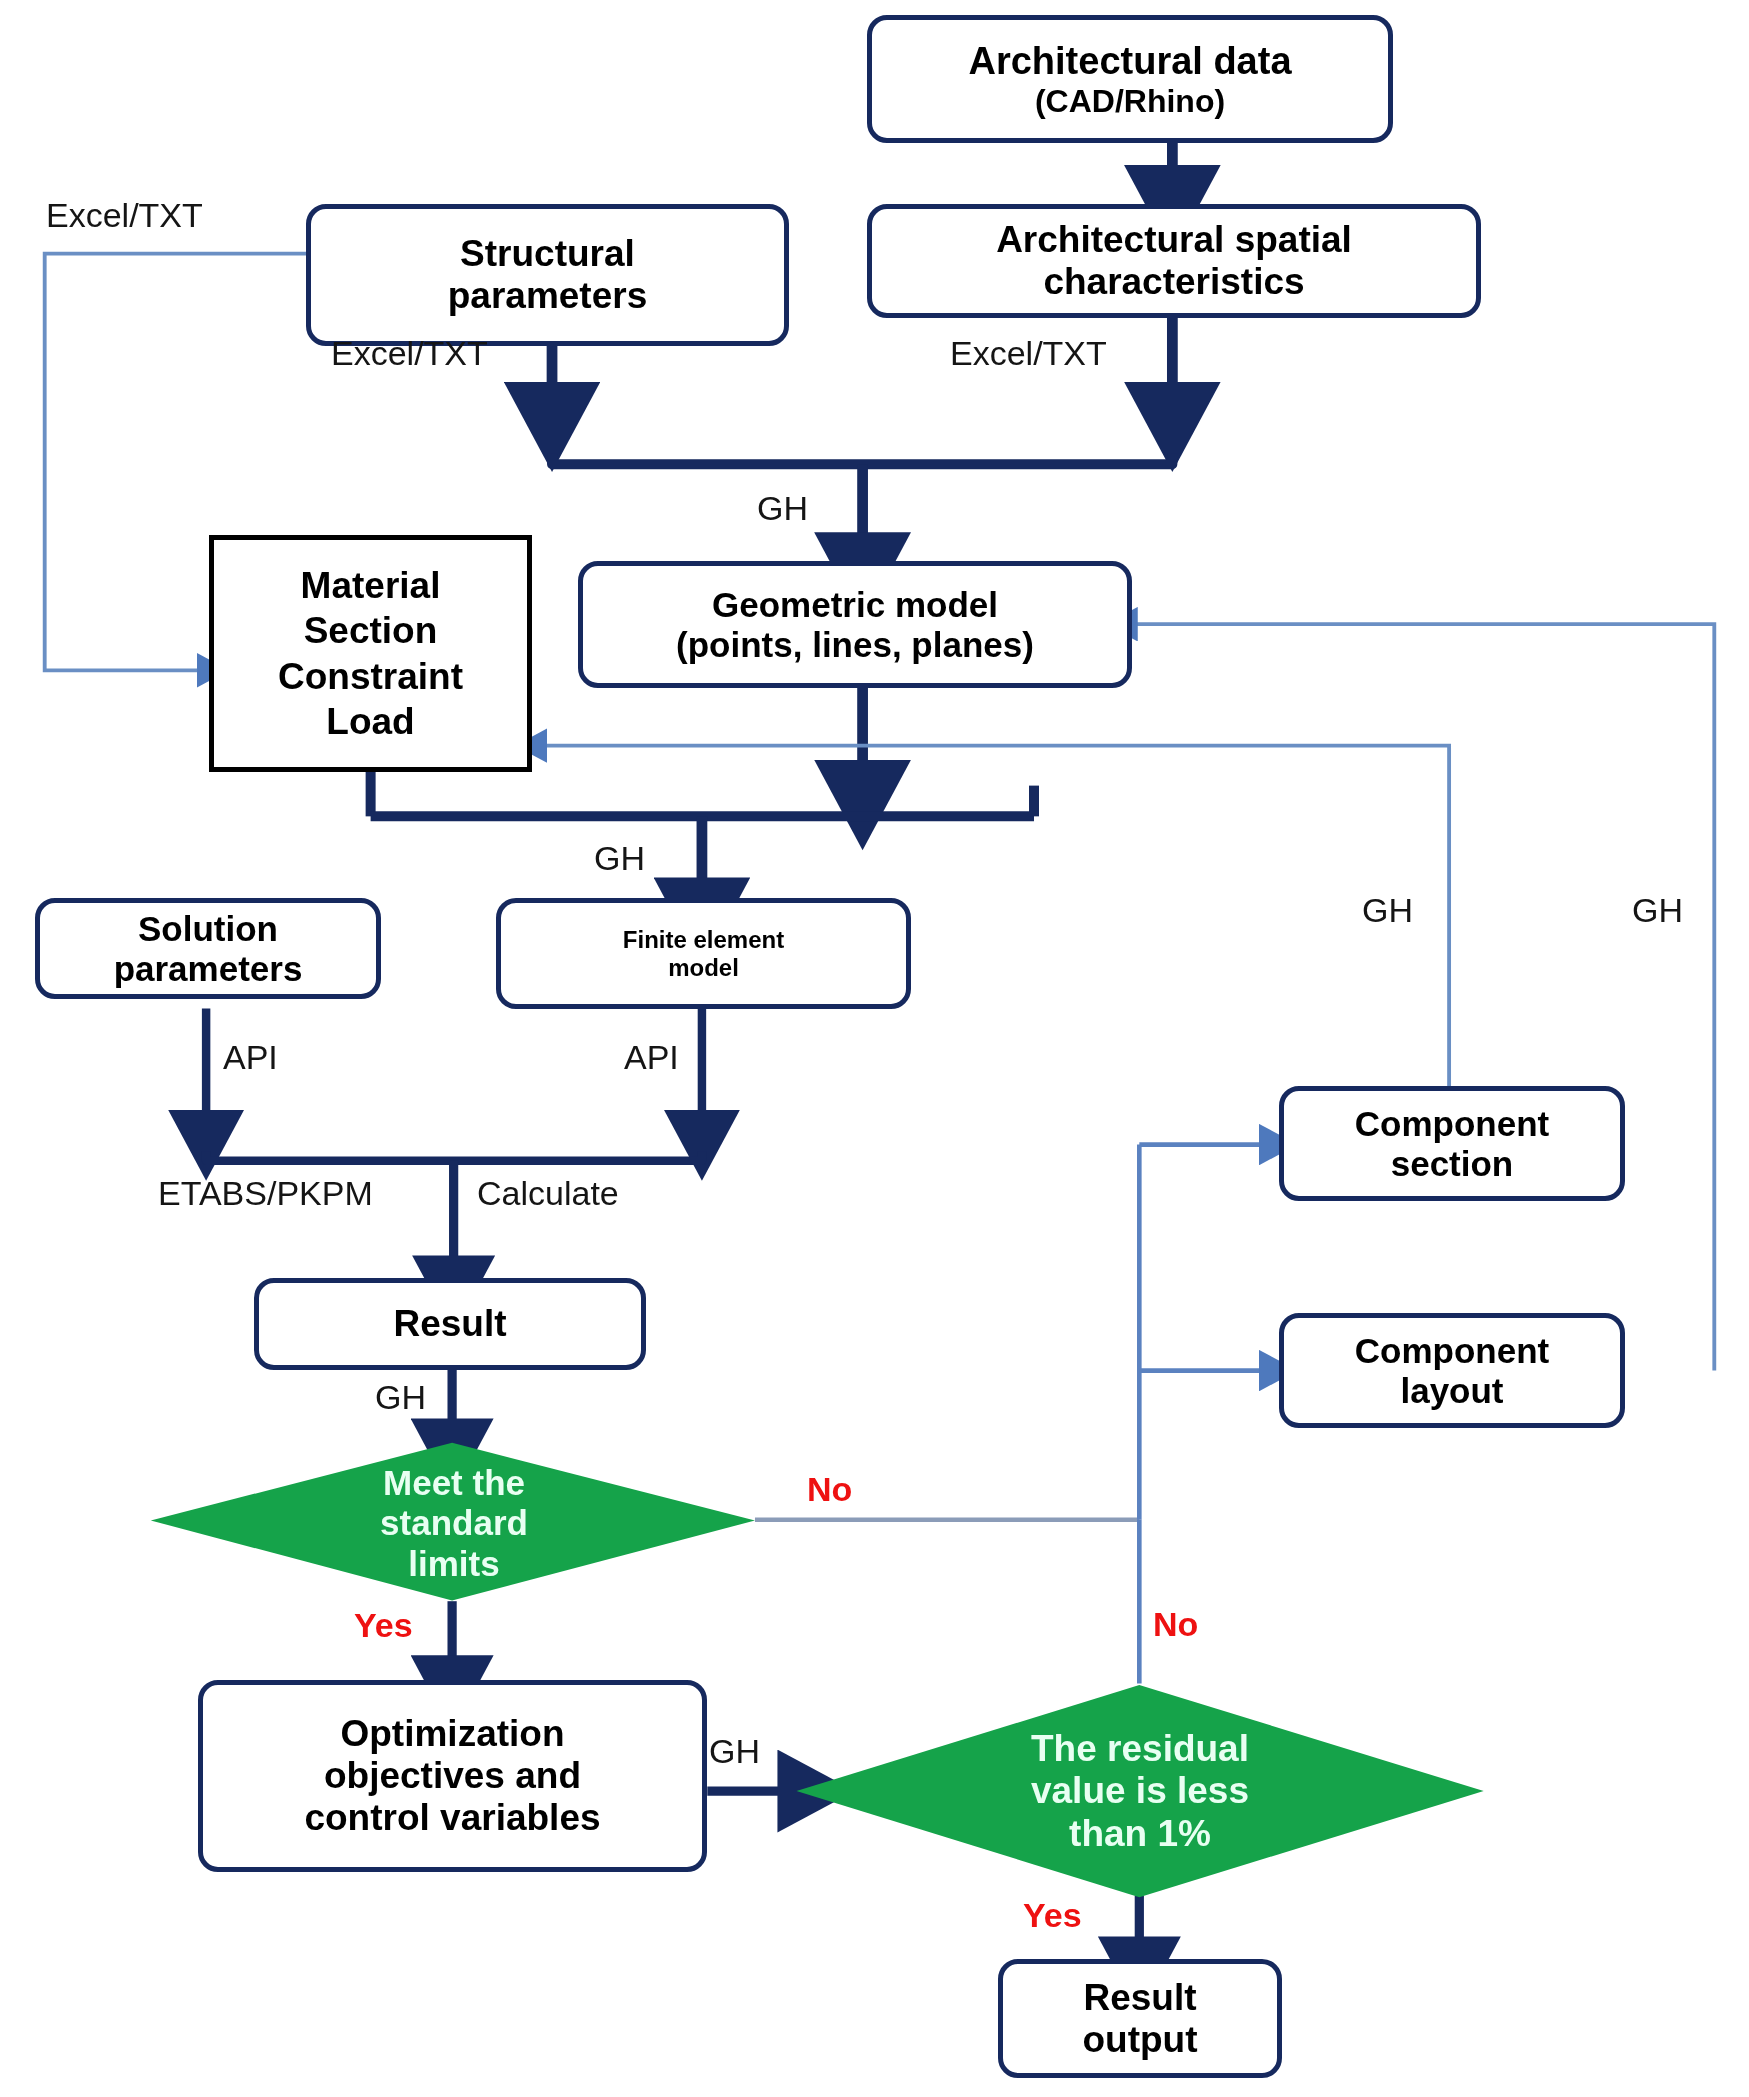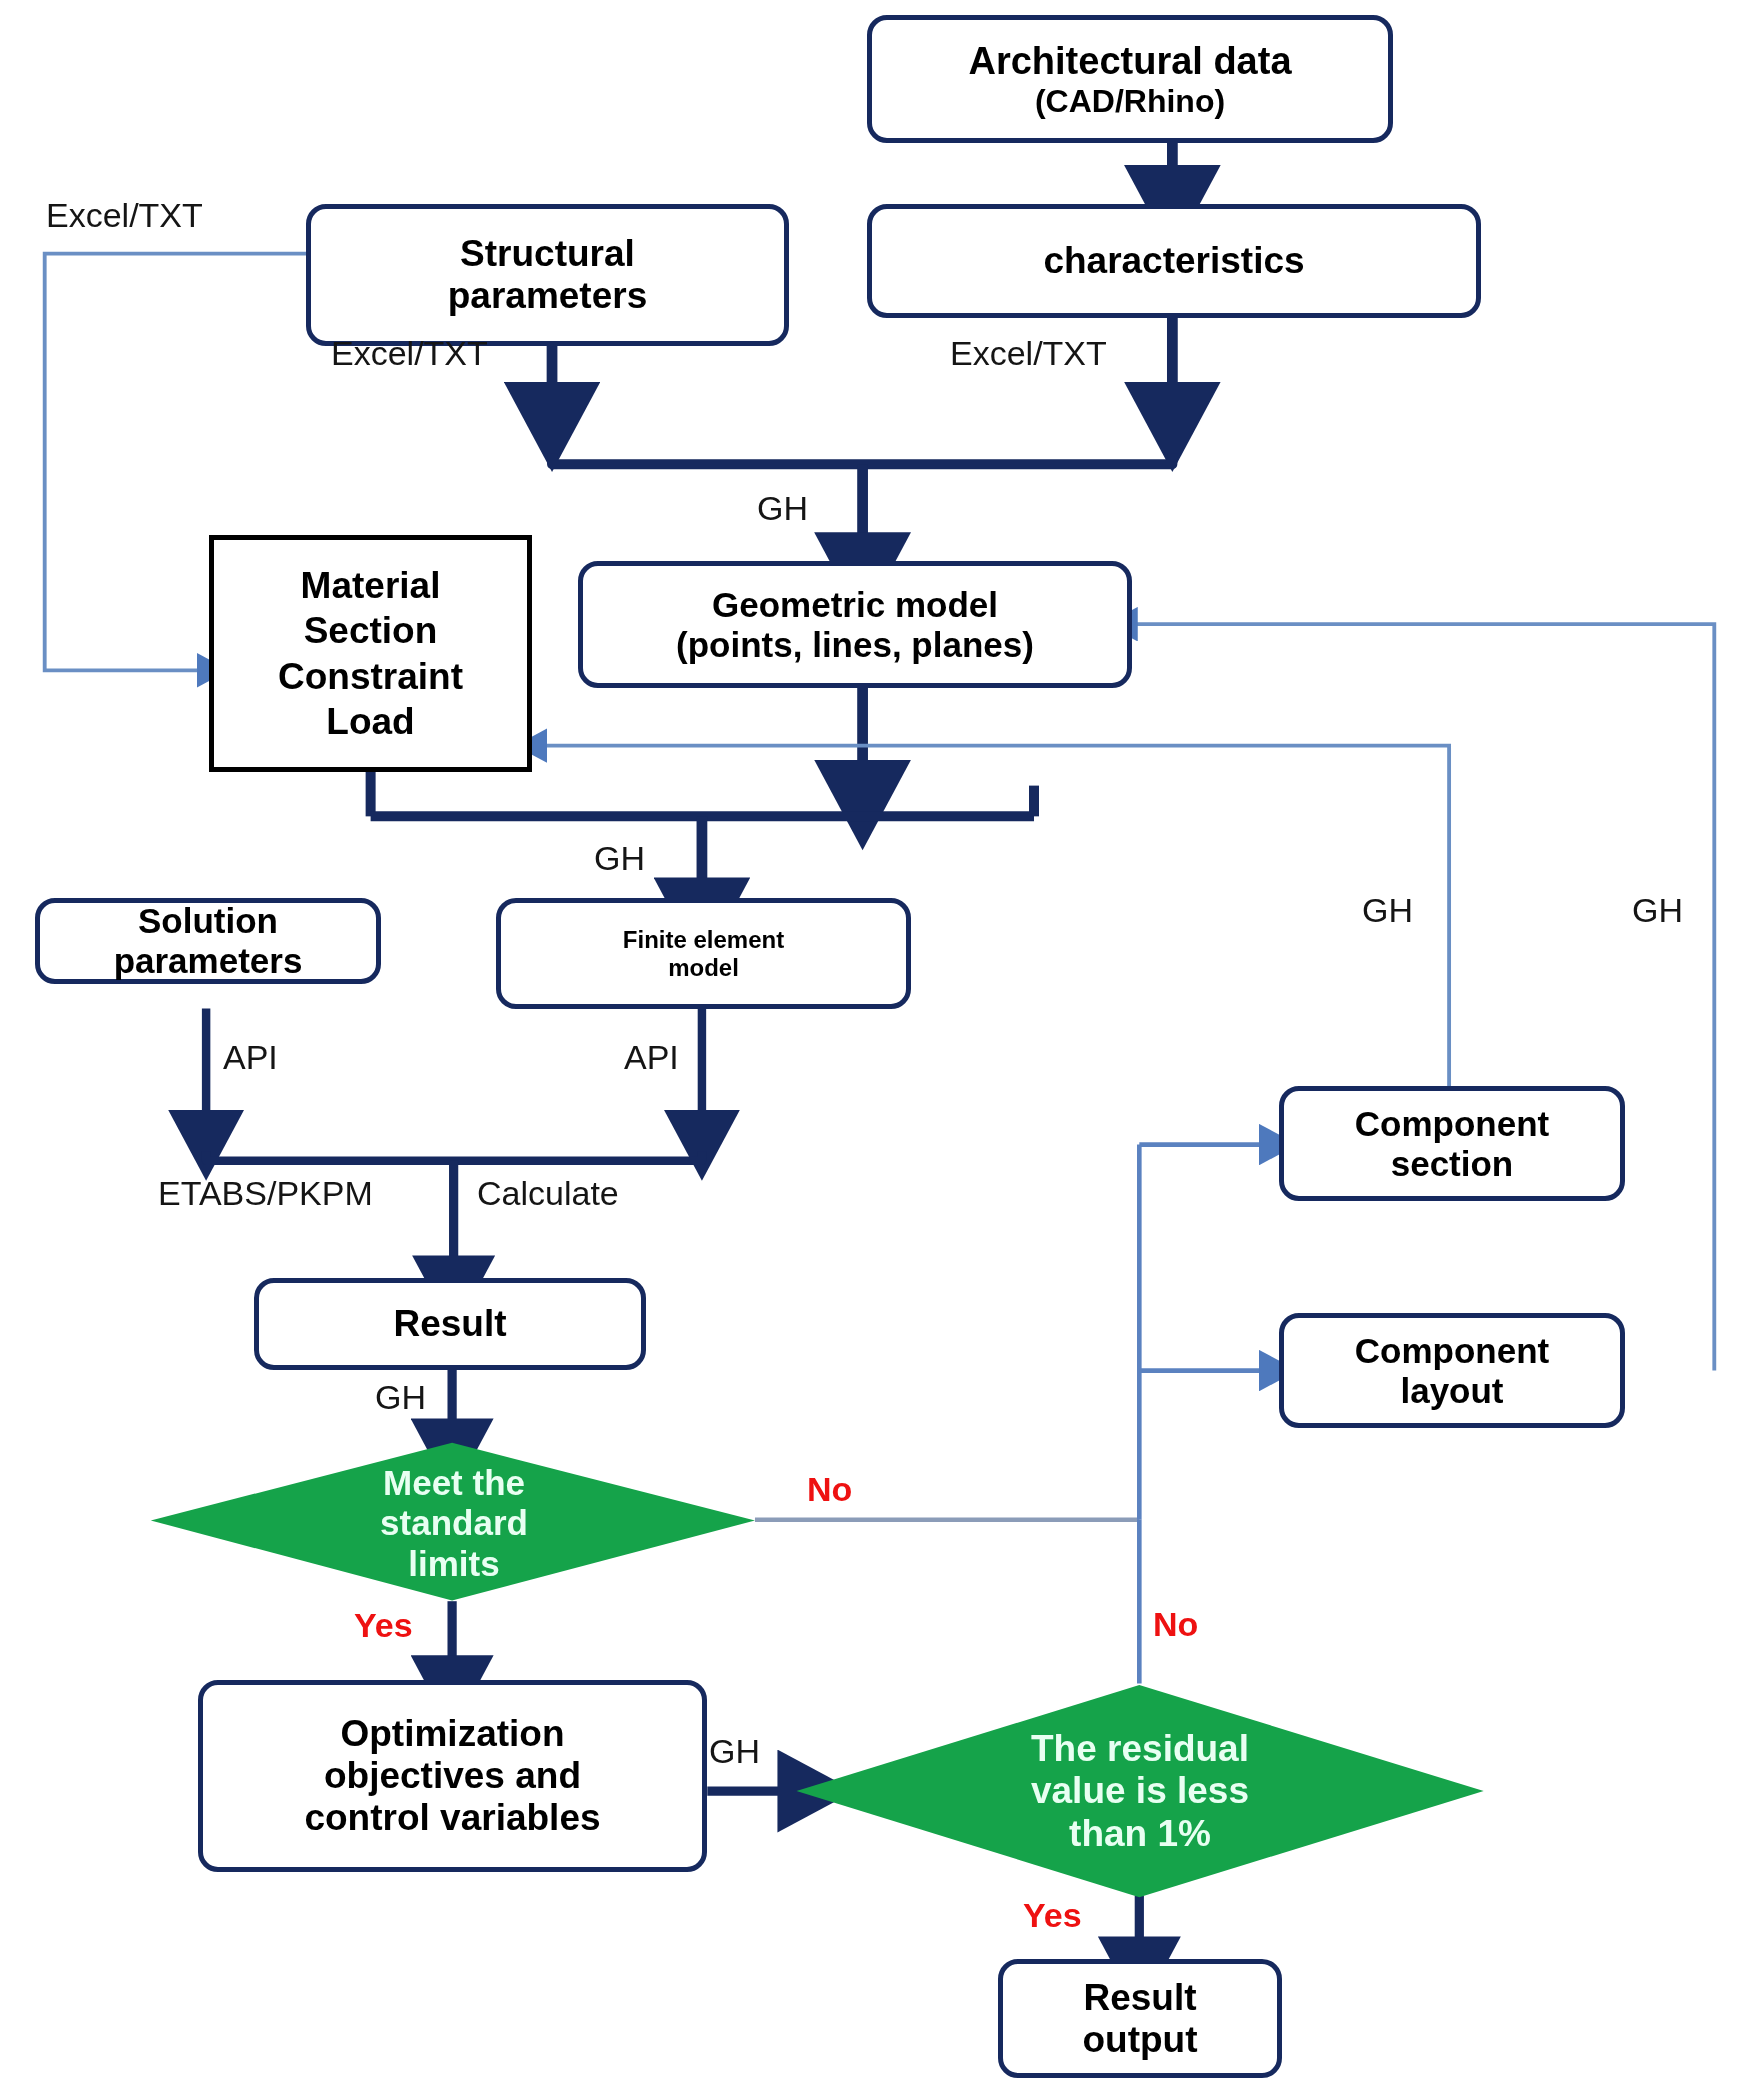--- a/index.html
+++ b/index.html
@@ -89,41 +89,42 @@
 
   <div class="node rbox" style="left:306px;top:204px;width:483px;height:142px;font-size:37px;">
     <div>
       <div>Structural</div>
       <div>parameters</div>
     </div>
   </div>
 
   <div class="node rbox" style="left:867px;top:204px;width:614px;height:114px;font-size:37px;">
     <div>
+      <div>Architectural spatial</div>
       <div>characteristics</div>
     </div>
   </div>
 
   <div class="node sqbox" style="left:209px;top:535px;width:323px;height:237px;font-size:37px;">
     <div>
       <div>Material</div>
       <div>Section</div>
       <div>Constraint</div>
       <div>Load</div>
     </div>
   </div>
 
   <div class="node rbox" style="left:578px;top:561px;width:554px;height:127px;font-size:35px;">
     <div>
       <div>Geometric model</div>
       <div>(points, lines, planes)</div>
     </div>
   </div>
 
-  <div class="node rbox" style="left:35px;top:898px;width:346px;height:86px;font-size:35px;">
+  <div class="node rbox" style="left:35px;top:898px;width:346px;height:101px;font-size:35px;">
     <div>
       <div>Solution</div>
       <div>parameters</div>
     </div>
   </div>
 
   <div class="node rbox" style="left:496px;top:898px;width:415px;height:111px;font-size:24px;">
     <div>
       <div>Finite element</div>
       <div>model</div>

